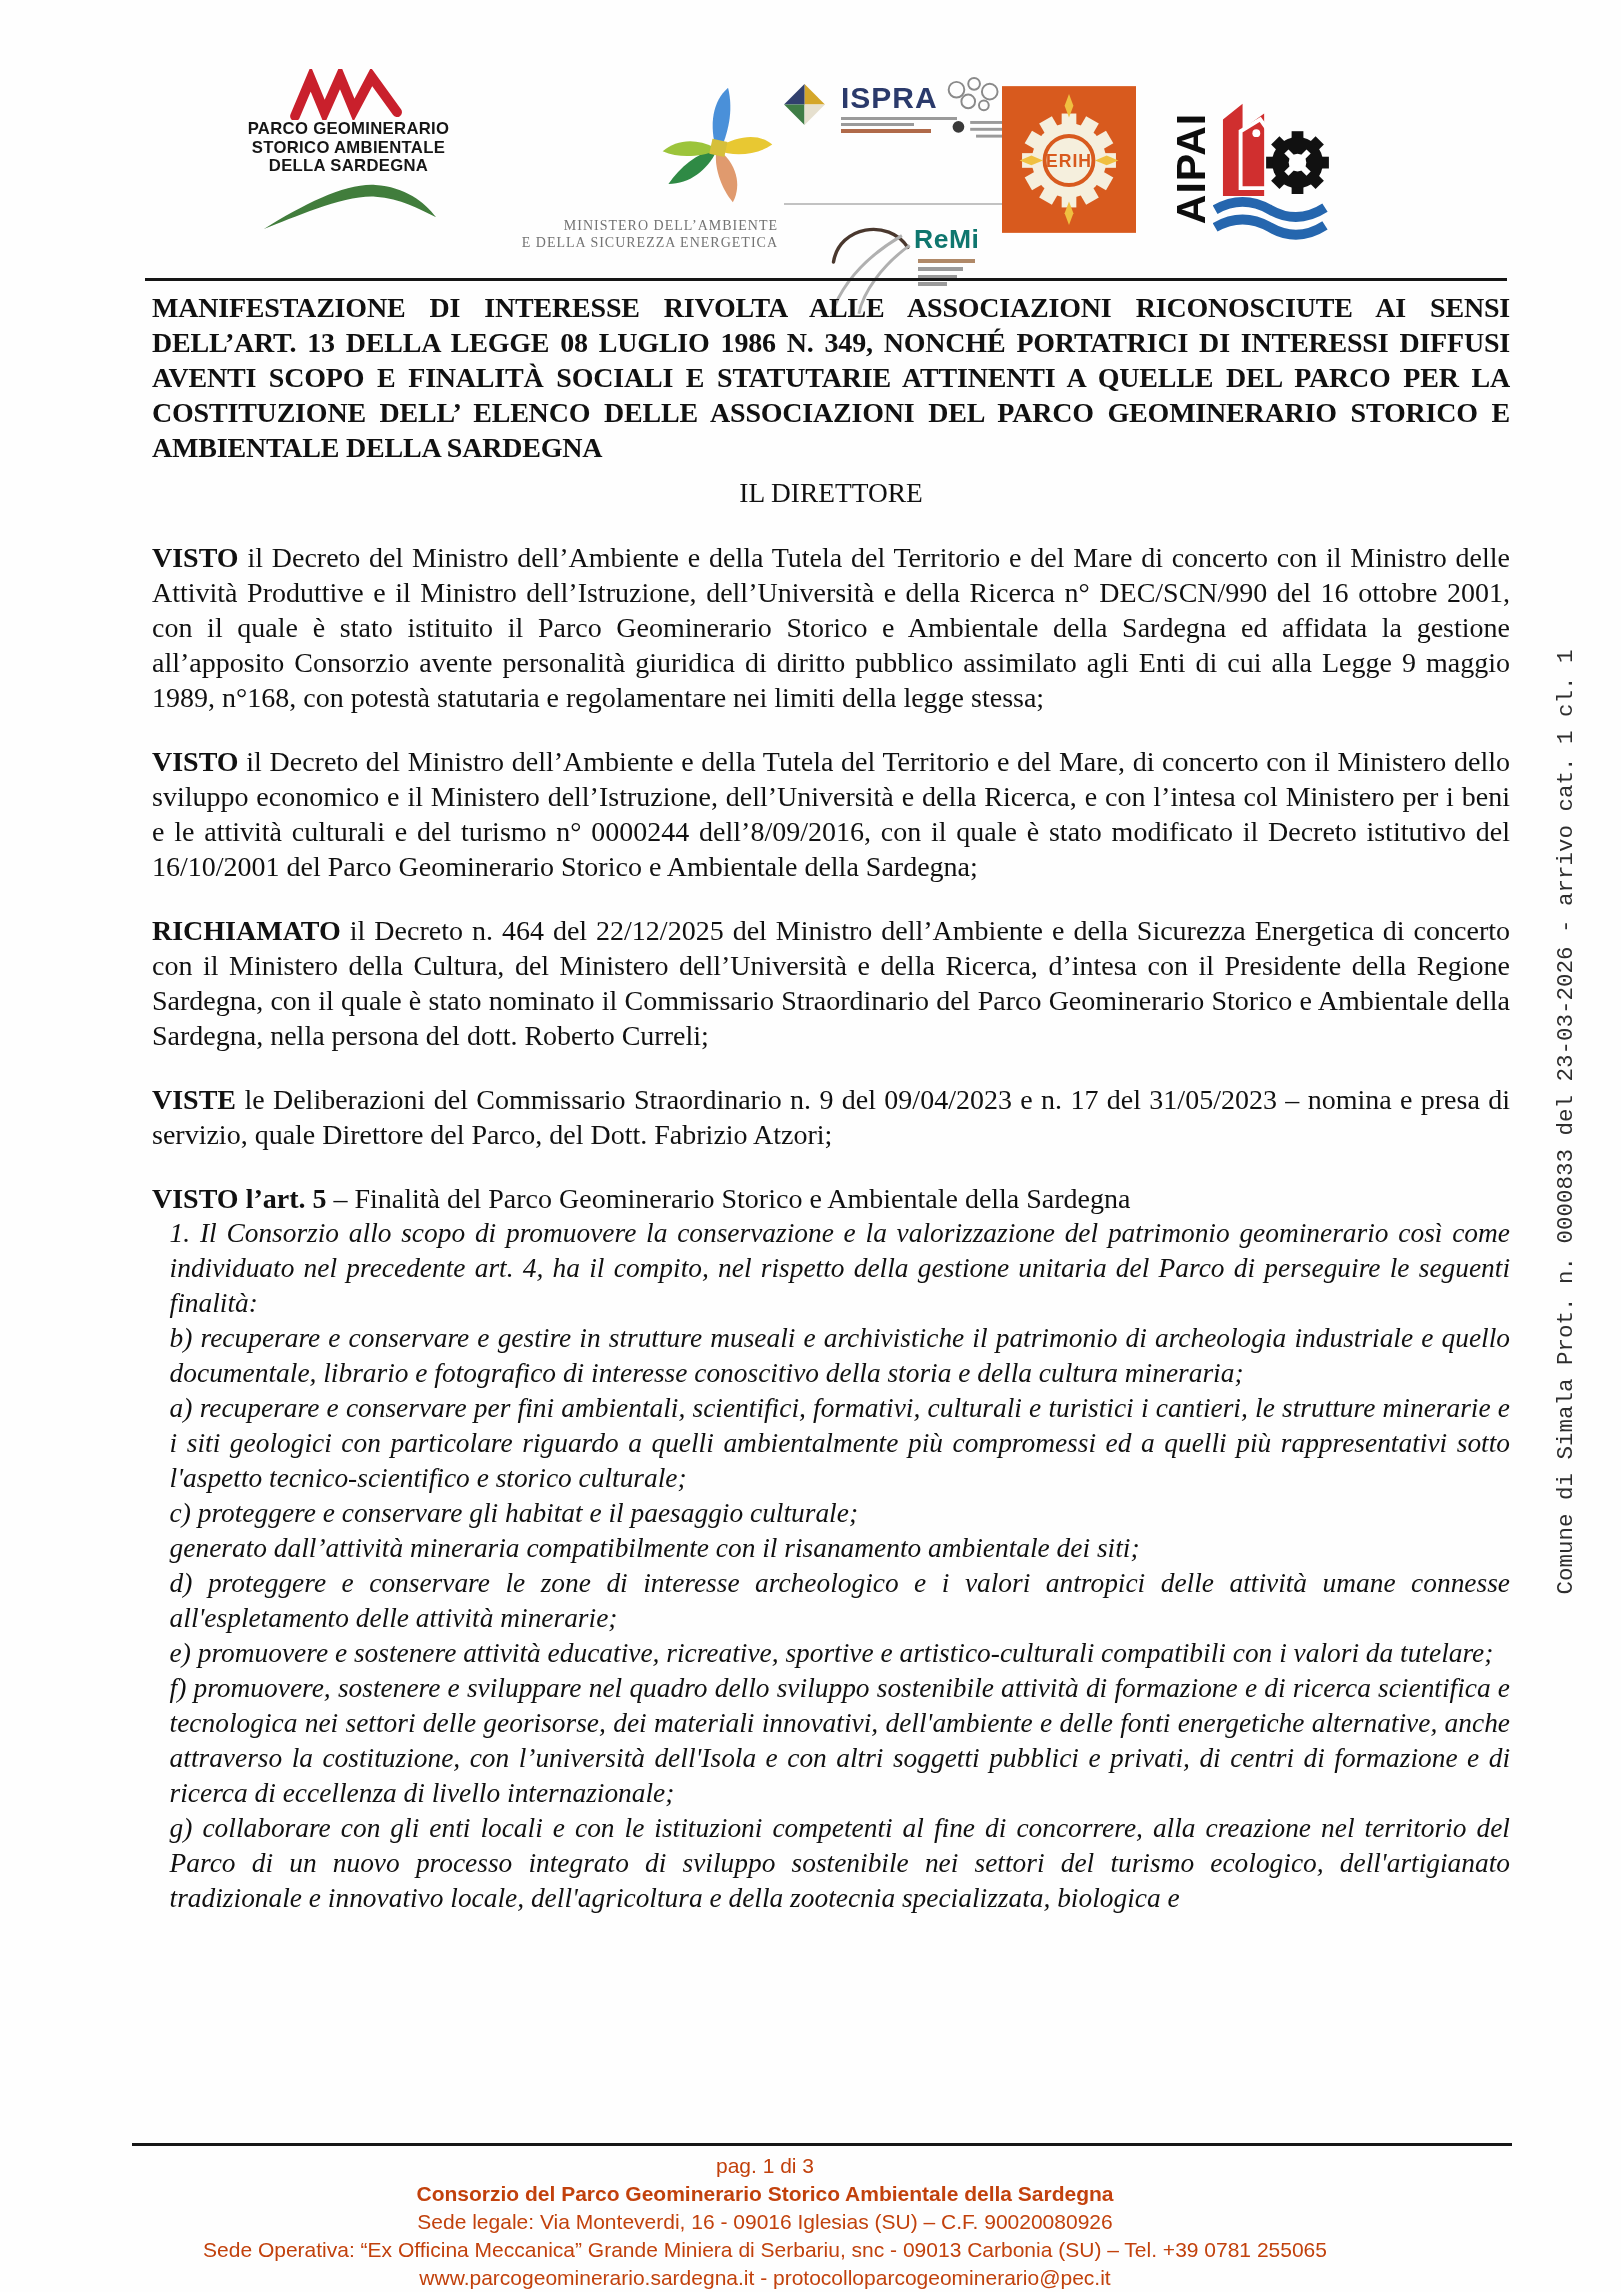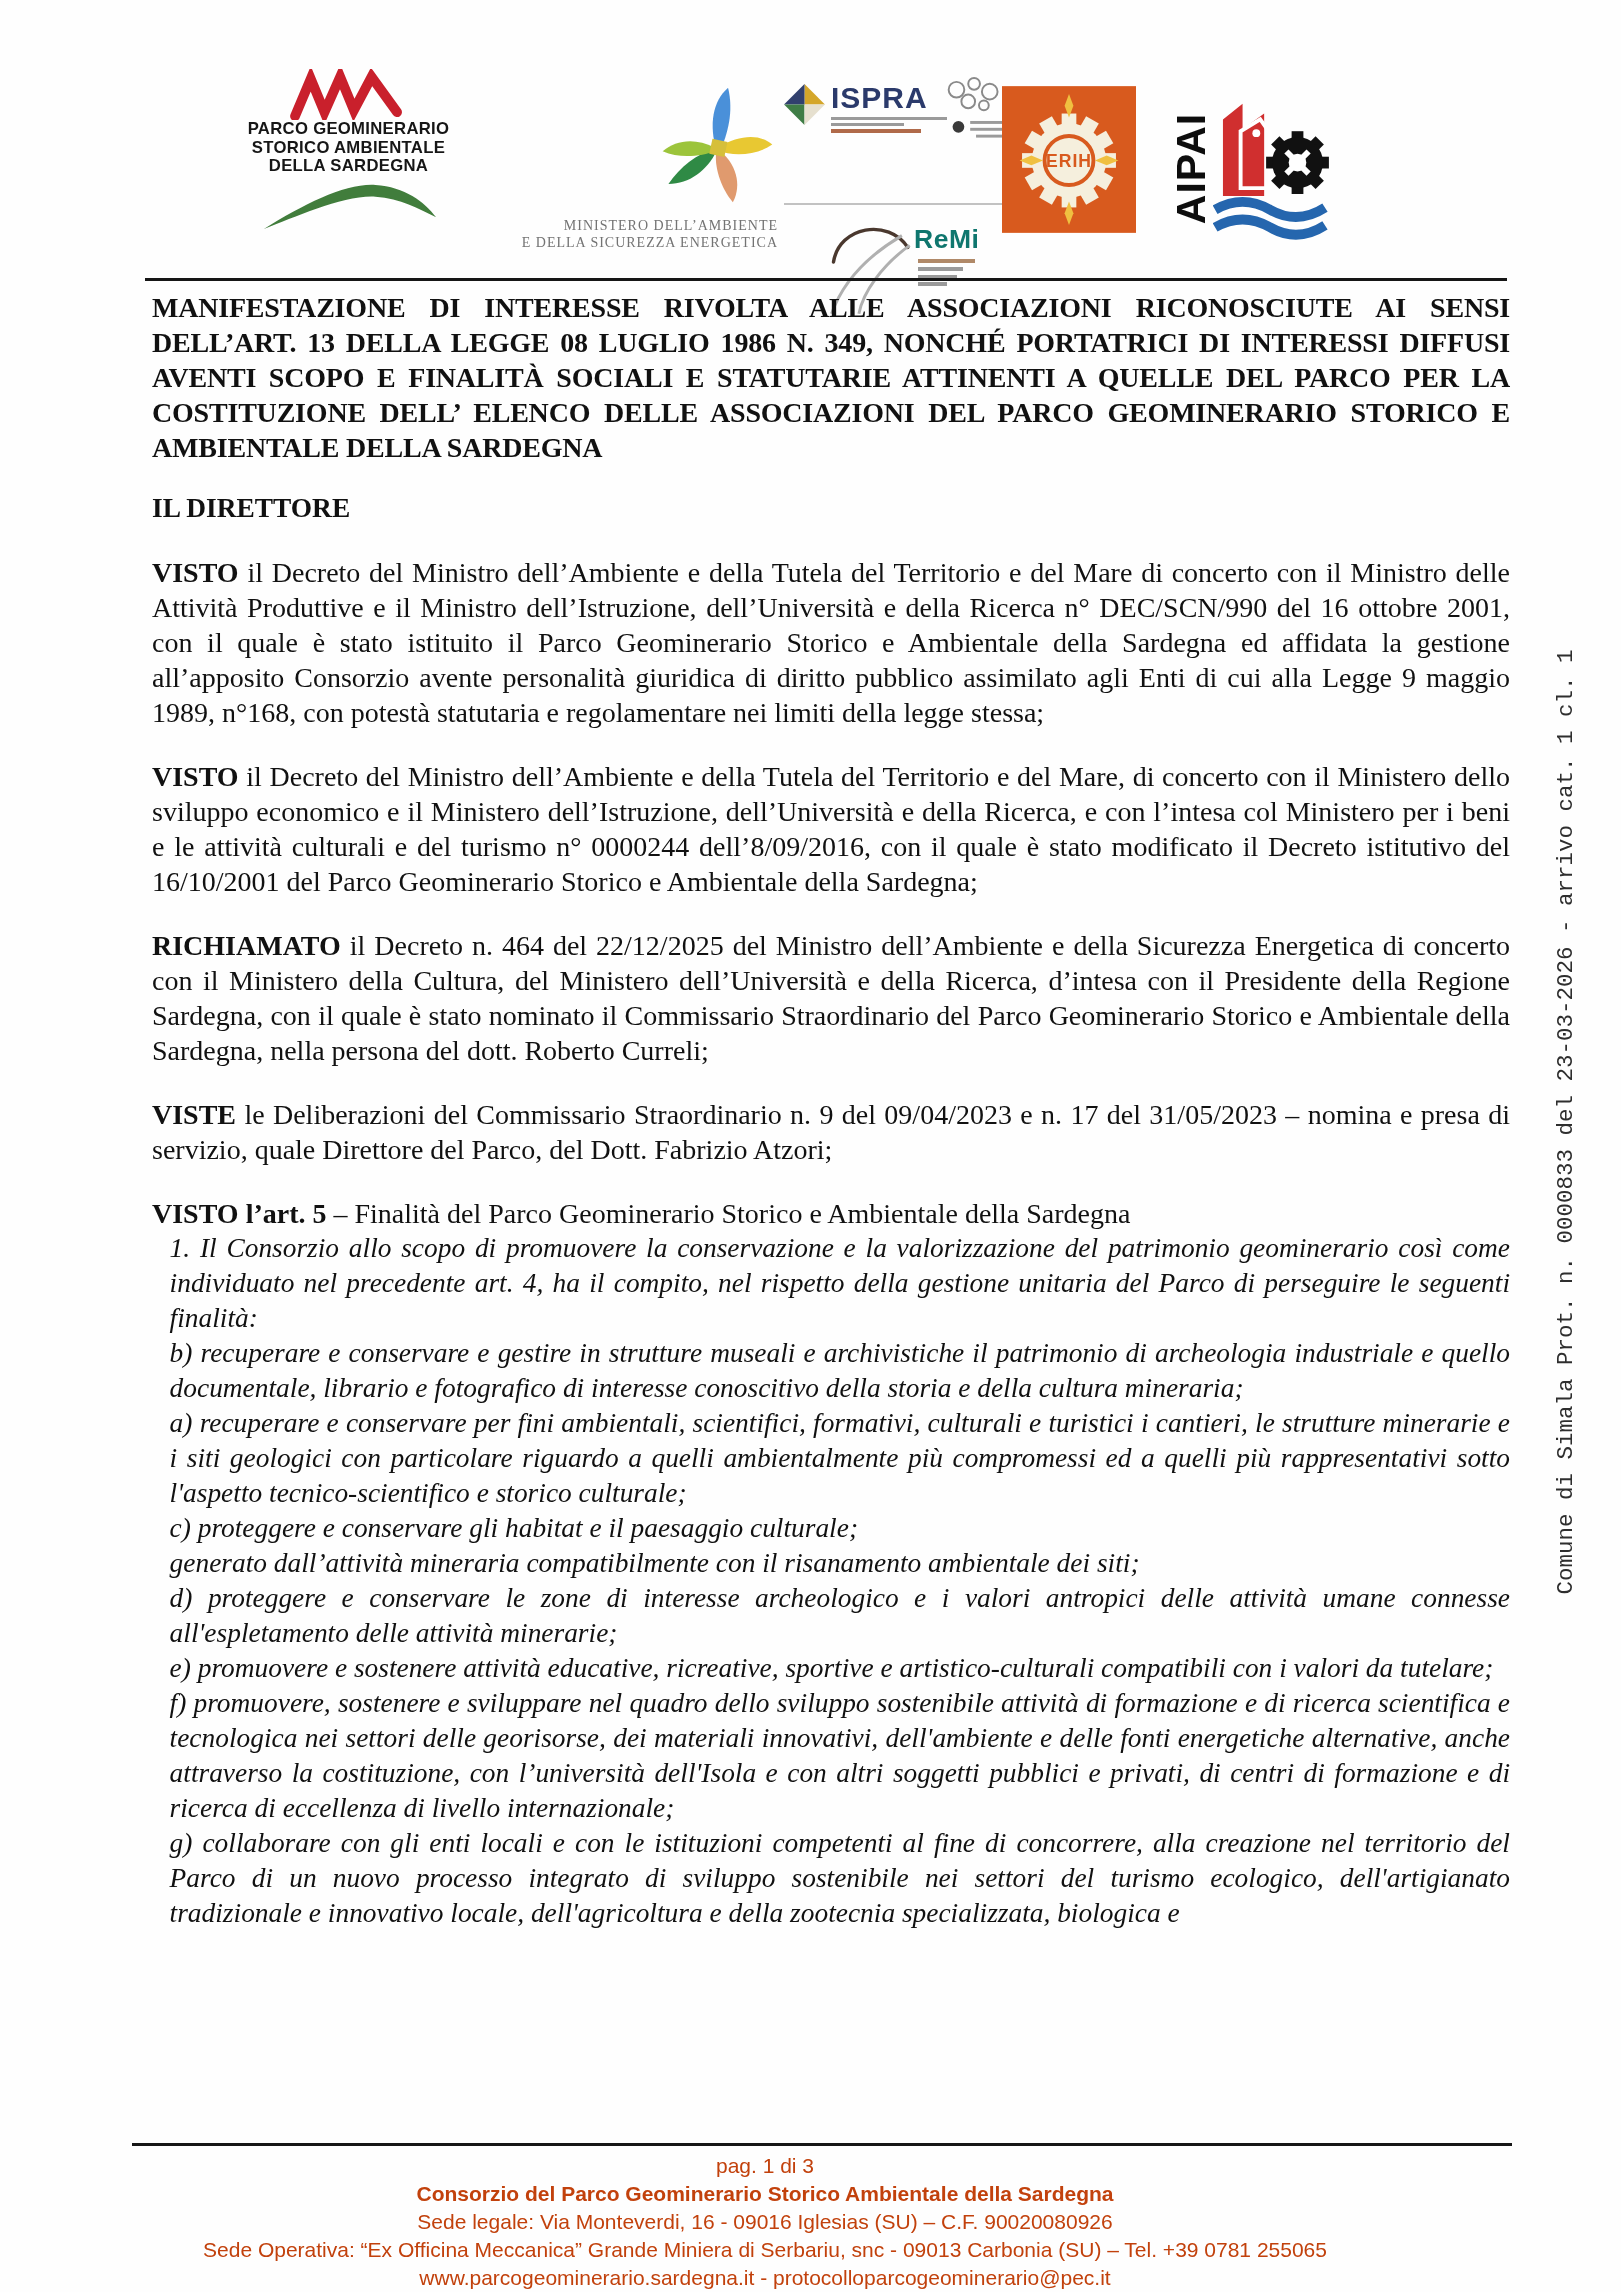--- a/index.html
+++ b/index.html
@@ -6,21 +6,21 @@
   .page{position:relative;width:1621px;height:2293px;background:#fefefe;margin:0 auto;overflow:hidden;
         font-family:"Liberation Serif",serif;color:#111;}
   
   .logo{position:absolute;}
   .logo-parco{left:221px;top:69px;width:255px;text-align:center;}
   .parco-zig{display:block;margin:0 auto;}
   .parco-text{font-family:"Liberation Sans",sans-serif;font-weight:bold;font-size:16.7px;line-height:18.6px;
               color:#161616;letter-spacing:0.3px;}
   .logo-ministero{left:508px;top:84px;width:270px;text-align:right;}
   .min-text{font-family:"Liberation Serif",serif;font-size:14px;line-height:17.6px;color:#737373;letter-spacing:1px;margin-top:3.9px;}
-  .logo-ispra{left:782px;top:82px;display:flex;align-items:flex-start;gap:4px;}
+  .logo-ispra{left:782px;top:82px;display:flex;align-items:flex-start;gap:14px;}
   .ispra-col{display:flex;flex-direction:column;}
   .ispra-word{font-family:"Liberation Sans",sans-serif;font-weight:bold;font-size:30px;line-height:31px;color:#2b3a6b;letter-spacing:1px;}
   .ispra-sub{width:116px;height:2.9px;background:#9a9a9a;margin-top:3.9px;}
   .ispra-sub2{width:73px;height:2.9px;background:#9a9a9a;margin-top:2.9px;}
   .ispra-sub3{width:90px;height:3.9px;background:#b06a4a;margin-top:3.9px;}
   .logo-partner{left:929px;top:76px;}
   .ispra-hairline{position:absolute;left:784px;top:203px;width:243px;height:2px;background:#c2c2c2;}
   .logo-remi{left:812px;top:208px;width:211px;height:108px;}
   .remi-word{position:absolute;left:102px;top:15.7px;font-family:"Liberation Sans",sans-serif;
              font-size:26.5px;color:#0f766e;font-weight:bold;letter-spacing:0.5px;}
@@ -35,21 +35,21 @@
   .aipai-label{position:absolute;left:-49px;top:56px;width:147px;height:45px;text-align:center;
                transform:rotate(-90deg);font-family:"Liberation Sans",sans-serif;font-weight:800;
                font-size:41px;letter-spacing:1px;color:#0d0d0d;}
   .aipai-art{position:absolute;left:47px;top:0;}
   
   .title-rule{position:absolute;left:145px;top:278px;width:1362px;height:2.9px;background:#161616;}
   .footer-rule{position:absolute;left:132px;top:2143px;width:1380px;height:2.9px;background:#161616;}
   
   .doc-body{position:absolute;left:152px;top:290px;width:1358px;}
   .doc-title{margin:0;font-size:28px;font-weight:bold;line-height:35px;text-align:justify;letter-spacing:-0.2px;}
-  .director{margin:26px 0 0 0;font-size:27.4px;font-weight:bold;text-align:left;line-height:35px;}
+  .director{margin:11px 0 0 0;font-size:27.4px;font-weight:normal;text-align:center;line-height:35px;}
   .para{margin:29px 0 0 0;font-size:28px;line-height:35px;text-align:justify;}
   .para b{font-weight:bold;}
   .finalita{margin:0 0 0 17.6px;font-style:italic;font-size:27.4px;line-height:35px;text-align:justify;}
   .finalita p{margin:0;}
   
   .side-note{position:absolute;left:1566px;top:1122px;transform:translate(-50%,-50%) rotate(-90deg);
              white-space:nowrap;font-family:"Liberation Mono",monospace;font-size:22.5px;color:#2e2e2e;}
   
   .footer-text{position:absolute;left:69px;top:2152px;width:1392px;text-align:center;
                font-family:"Liberation Sans",sans-serif;font-size:21px;line-height:28px;color:#c2410c;}

